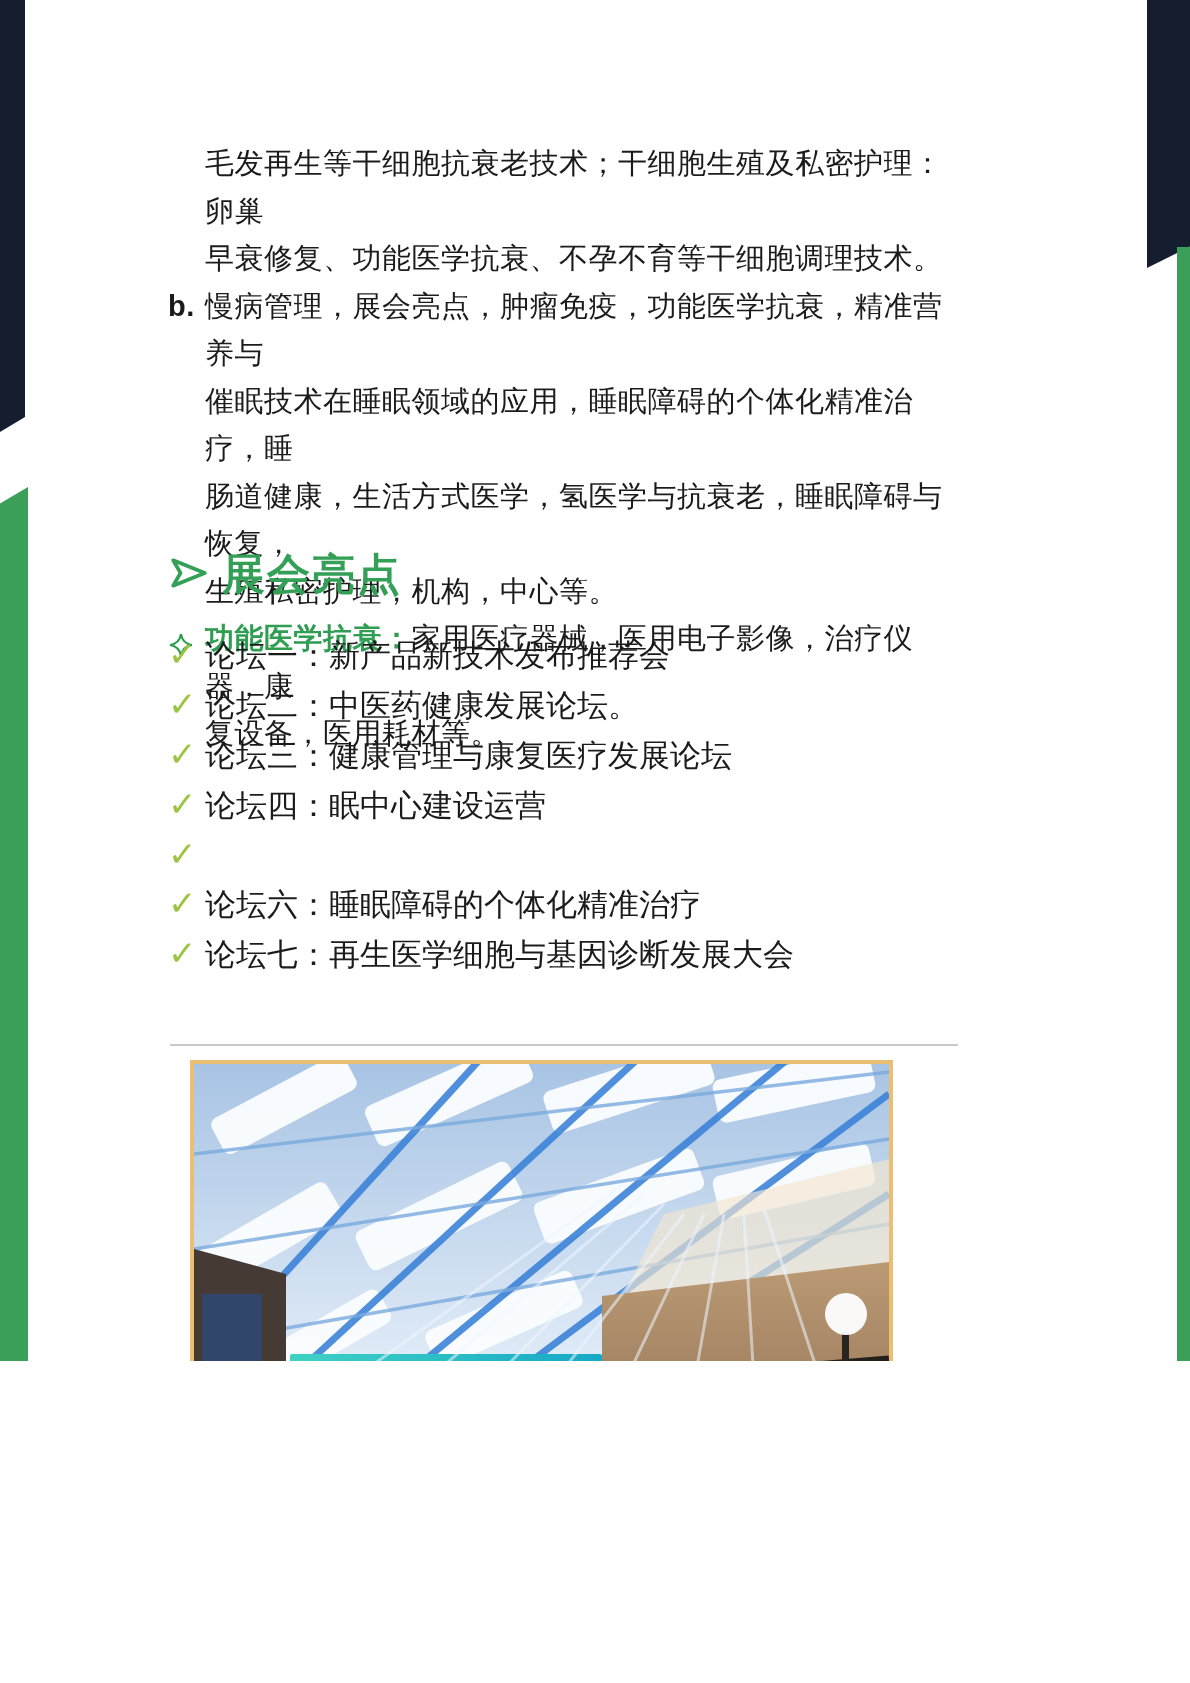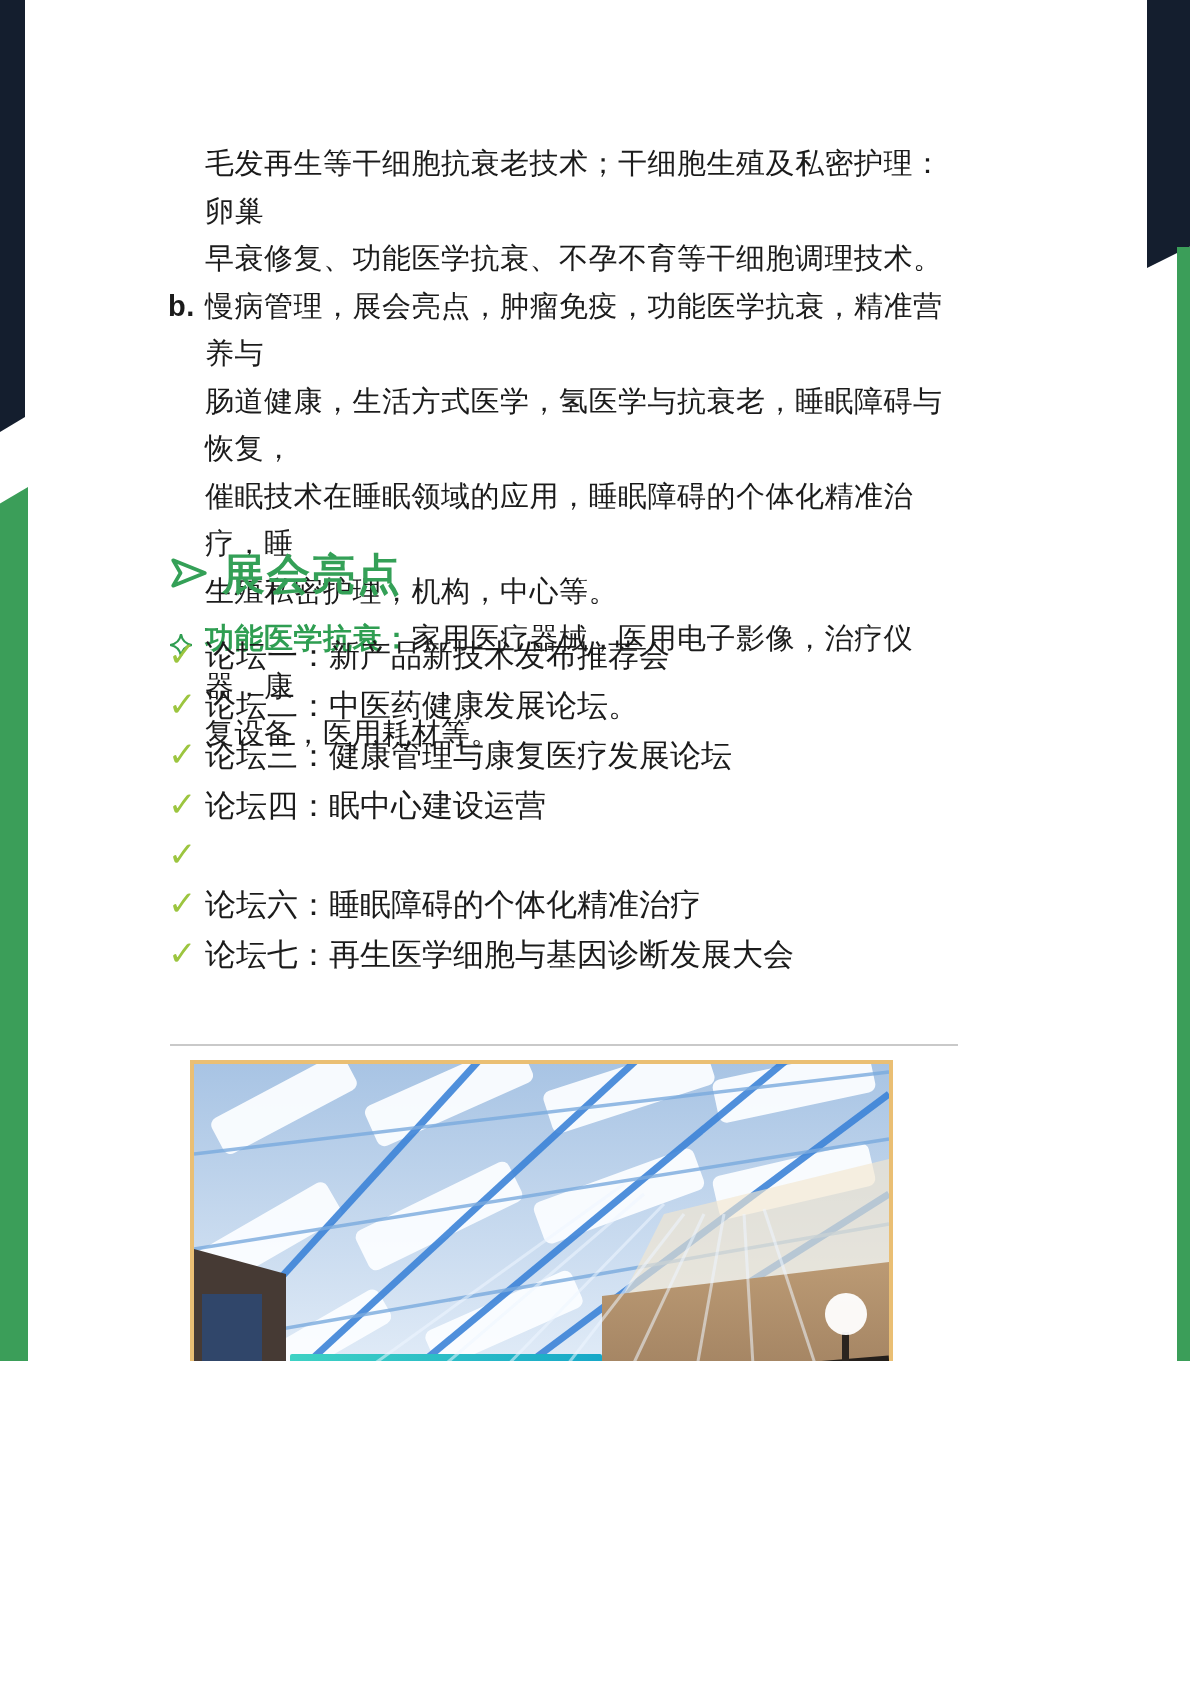--- a/index.html
+++ b/index.html
@@ -61,22 +61,22 @@
 
     <div class="line">毛发再生等干细胞抗衰老技术；干细胞生殖及私密护理：卵巢</div>
         <div class="line">早衰修复、功能医学抗衰、不孕不育等干细胞调理技术。</div>
       </div>
 
     <div class="flex-item">
       <div class="marker">b.</div>
       <div class="lines">
 
       <div class="line">慢病管理，展会亮点，肿瘤免疫，功能医学抗衰，精准营养与</div>
+          <div class="line">催眠技术在睡眠领域的应用，睡眠障碍的个体化精准治疗，睡</div>
           <div class="line">肠道健康，生活方式医学，氢医学与抗衰老，睡眠障碍与恢复，</div>
-          <div class="line">催眠技术在睡眠领域的应用，睡眠障碍的个体化精准治疗，睡</div>
           <div class="line">生殖私密护理，机构，中心等。</div>
         </div>
     </div>
 
     <div class="flex-item">
       <div class="marker diamond">
         <svg width="26" height="26" viewBox="0 0 24 24" aria-hidden="true">
           <path d="M12 2 C13 8 16 11 22 12 C16 13 13 16 12 22 C11 16 8 13 2 12 C8 11 11 8 12 2 Z" fill="#ffffff" stroke="#2f9e52" stroke-width="2"></path>
         </svg>
       </div>

